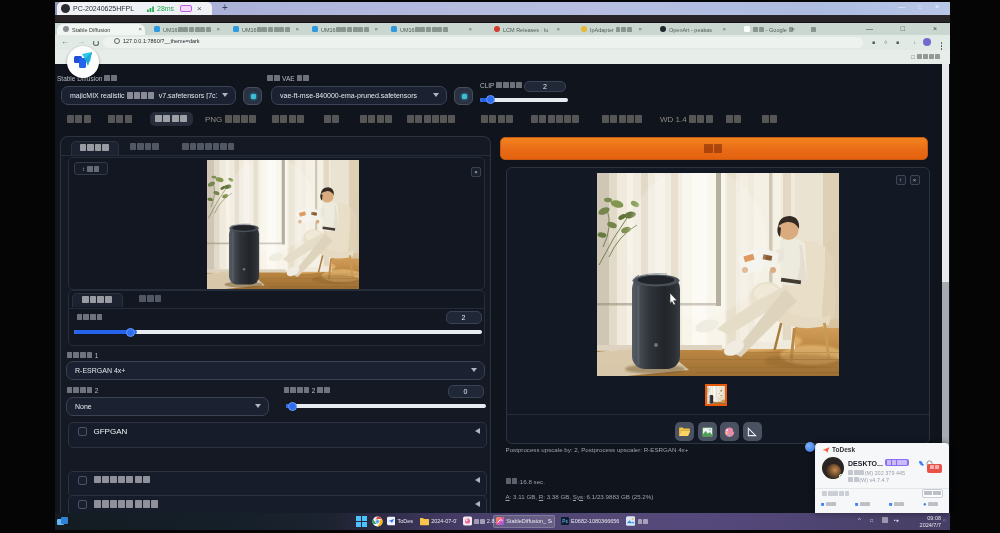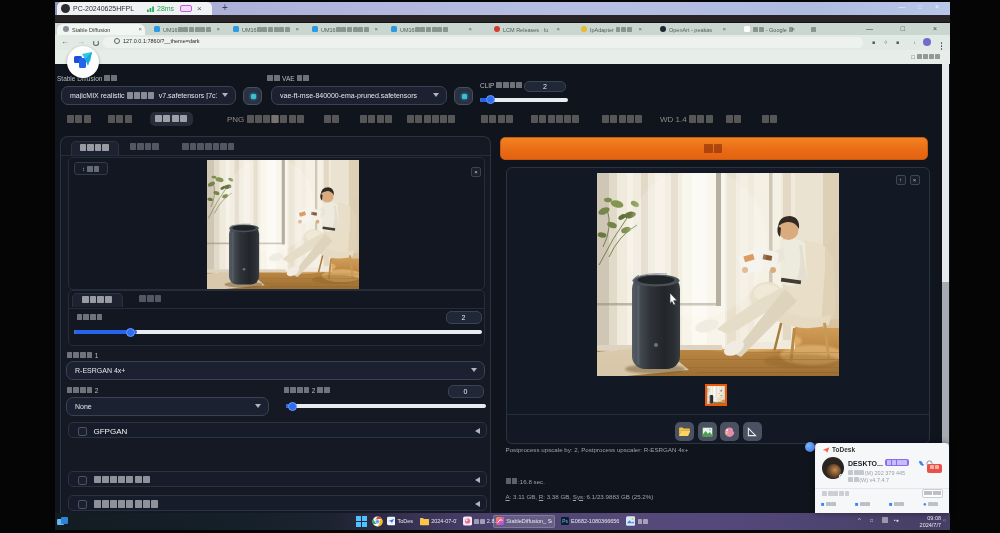--- a/index.html
+++ b/index.html
@@ -75,21 +75,21 @@
 
 
 #lpanel { position:absolute; left:4.5px; top:72.5px; width:431.5px; height:376.5px; background:#141923; border:1px solid #2b3240; border-radius:8px 8px 0 0; border-bottom:none; }
 .stab { position:absolute; top:3.5px; height:14.5px; font-size:7.5px; color:#858c99; text-align:center; line-height:14px; }
 .stba { color:#fff; background:#1c2230; border:1px solid #2b3240; border-bottom:none; border-radius:5px 5px 0 0; }
 #lptop { position:absolute; left:0; top:18px; width:100%; height:1px; background:#262d3a; }
 .ibox { position:absolute; background:#121722; border:1px solid #262d3a; border-radius:5px; }
 #srcbadge { position:absolute; left:5.5px; top:4px; width:34px; height:13px; background:#161c28; border:1px solid #333b4a; border-radius:3px; font-size:6.5px; color:#a7adba; text-align:center; line-height:12px; }
 .xbtn { position:absolute; width:10px; height:10px; border:1px solid #3a4150; border-radius:2px; background:#1a202c; color:#c9ced6; font-size:6px; text-align:center; line-height:9px; }
 #srcimg { position:absolute; left:138.5px; top:2px; width:152px; height:129px; background:#c9b79b; }
-.acc { position:absolute; left:7px; width:419.5px; height:16px; background:#161c29; border:1px solid #2b3240; border-radius:5px; }
+.acc { position:absolute; left:7px; width:419.5px; height:26px; background:#161c29; border:1px solid #2b3240; border-radius:5px; }
 .chk { position:absolute; left:9.5px; top:4px; width:9px; height:9px; background:#1a202e; border:1px solid #4a5264; border-radius:2px; }
 .atx { position:absolute; left:25px; top:4px; font-size:8px; color:#f2f3f6; }
 .tri { position:absolute; right:6px; top:5px; width:0; height:0; border-top:3.5px solid transparent; border-bottom:3.5px solid transparent; border-right:5px solid #aeb4c0; }
 
 
 #genbtn { position:absolute; left:444.5px; top:73.5px; width:428px; height:22.5px; background:linear-gradient(180deg,#f1831f 0%,#ea6c17 55%,#e4620f 100%); border:1px solid #c75a12; border-radius:5px; color:#7a2405; font-size:9.5px; font-weight:bold; text-align:center; line-height:22px; }
 #rpanel { position:absolute; left:450.5px; top:103.5px; width:424.5px; height:277px; background:#131825; border:1px solid #2b3240; border-radius:6px; }
 .gbtn { position:absolute; top:7px; width:10px; height:10px; border:1px solid #3e4556; border-radius:2px; background:#191f2b; color:#b6bbc5; font-size:6px; text-align:center; line-height:9px; }
 #resimg { position:absolute; left:90.5px; top:5px; width:242px; height:203px; background:#cbb795; }
 #cursor { position:absolute; left:162.5px; top:123px; }
@@ -358,21 +358,21 @@
     <div class="valbox" style="left:469px;top:17.5px;width:42px;height:11px;line-height:10px;">2</div>
     <div class="slider" style="left:425px;top:34px;width:88px;">
         <div class="fill" style="width:12px;"></div>
         <div class="hnd" style="left:6px;"></div>
       </div>
 
     <div id="wtabs">
       <span class="wt cjk" style="left:12px;"><b class="g"></b><b class="g"></b><b class="g"></b></span>
       <span class="wt cjk" style="left:53px;"><b class="g"></b><b class="g"></b><b class="g"></b></span>
       <span class="wt wta cjk" style="left:95px;"><b class="g"></b><b class="g"></b><b class="g"></b><b class="g"></b></span>
-      <span class="wt cjk" style="left:150px;margin-left:22px;">PNG <b class="g"></b><b class="g"></b><b class="g"></b><b class="g"></b></span>
+      <span class="wt cjk" style="left:150px;">PNG <b class="g"></b><b class="g"></b><b class="g"></b><b class="g"></b></span>
       <span class="wt cjk" style="left:217px;"><b class="g"></b><b class="g"></b><b class="g"></b><b class="g"></b></span>
       <span class="wt cjk" style="left:269px;"><b class="g"></b><b class="g"></b></span>
       <span class="wt cjk" style="left:305px;"><b class="g"></b><b class="g"></b><b class="g"></b><b class="g"></b></span>
       <span class="wt cjk" style="left:352px;"><b class="g"></b><b class="g"></b><b class="g"></b><b class="g"></b><b class="g"></b><b class="g"></b></span>
       <span class="wt cjk" style="left:426px;"><b class="g"></b><b class="g"></b><b class="g"></b><b class="g"></b></span>
       <span class="wt cjk" style="left:476px;"><b class="g"></b><b class="g"></b><b class="g"></b><b class="g"></b><b class="g"></b><b class="g"></b></span>
       <span class="wt cjk" style="left:547px;"><b class="g"></b><b class="g"></b><b class="g"></b><b class="g"></b><b class="g"></b></span>
       <span class="wt" style="left:605px;">WD 1.4 <span class="cjk"><b class="g"></b><b class="g"></b><b class="g"></b></span></span>
       <span class="wt cjk" style="left:671px;"><b class="g"></b><b class="g"></b></span>
       <span class="wt cjk" style="left:707px;"><b class="g"></b><b class="g"></b></span>

